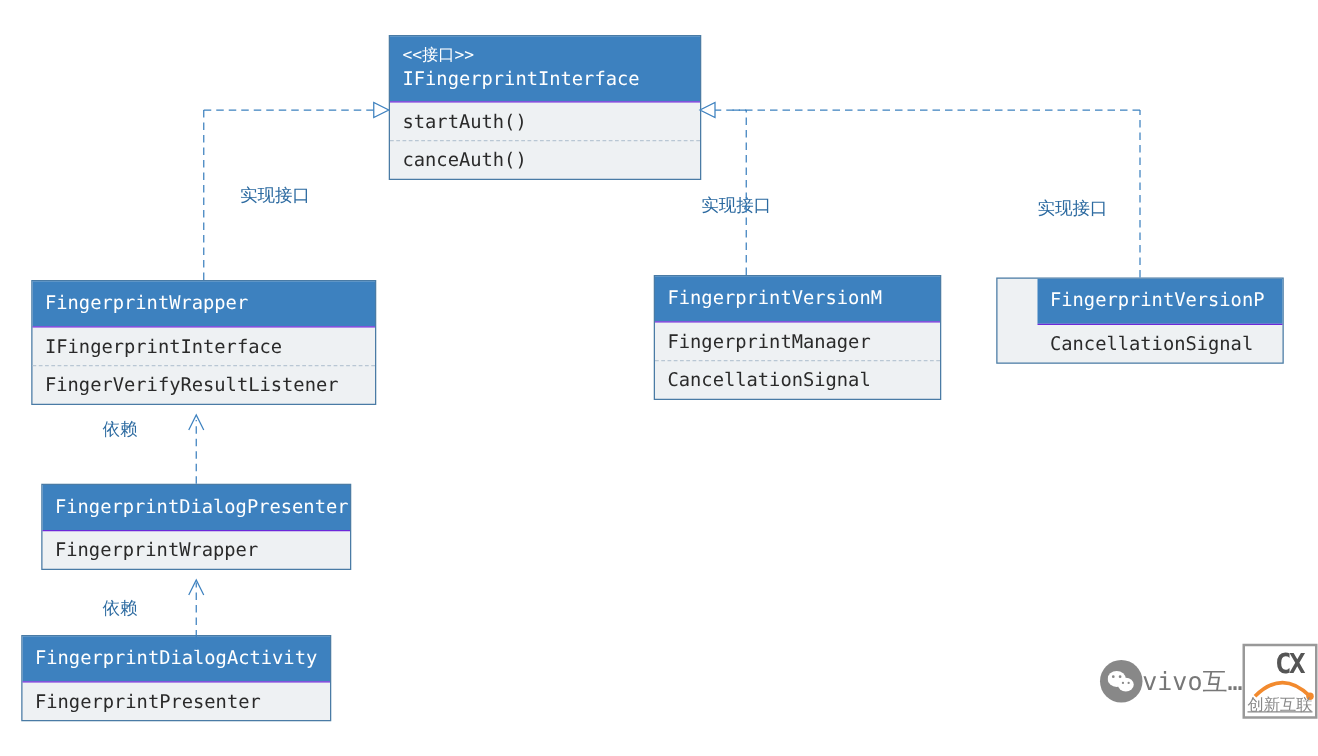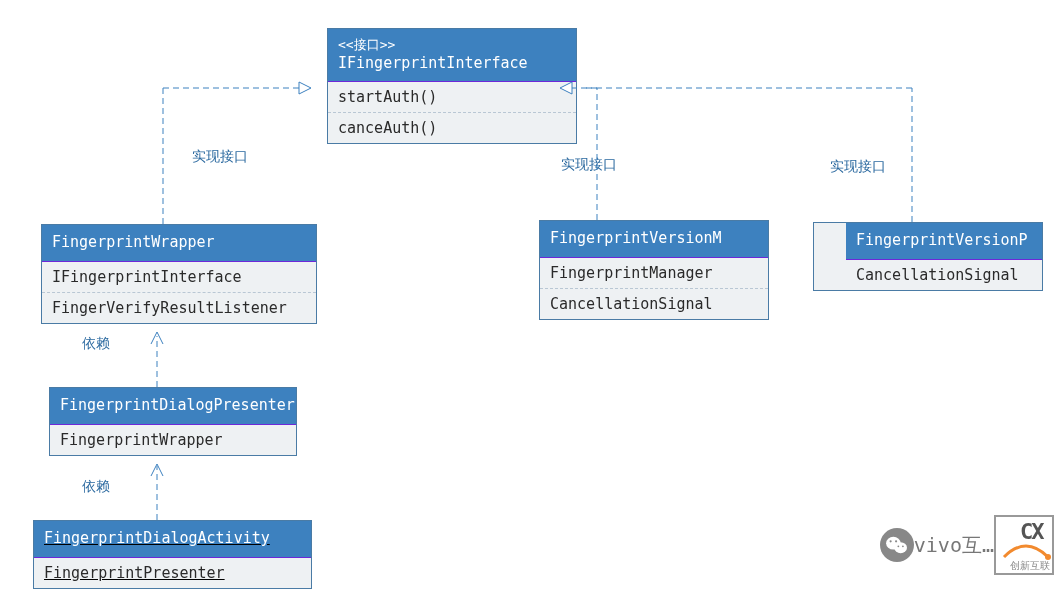--- a/index.html
+++ b/index.html
@@ -12,21 +12,20 @@
   overflow: hidden;
 }
 .canvas { position: relative; width: 100%; height: 100%; }
 
 
 .classbox {
   position: absolute;
   border: 1px solid #4a7ba5;
   background: #eef1f3;
   font-size: 15px;
-  margin-left: 16px;
 }
 .head {
   background: #3d81bf;
   color: #fff;
   padding: 8px 10px;
   line-height: 1.3;
 }
 .head .stereo { font-size: 13px; }
 .members { padding: 0; }
 .member {
@@ -98,23 +97,24 @@
   font-size: 22px;
   font-weight: bold;
   letter-spacing: -2px;
   color: #555;
   margin-left: 20px;
 }
 .cxhl-badge .sub {
   position: absolute;
   bottom: 2px;
   right: 2px;
-  font-size: 10px;
+  font-size: 13px;
   color: #888;
   line-height: 1;
+  text-decoration: underline;
 }
 </style>
 </head>
 <body>
 
 <div class="canvas">
 
   <div class="classbox" style="left:311px; top:28px; width:250px;">
     <div class="head">
       <div class="stereo">&lt;&lt;接口&gt;&gt;</div>
@@ -157,21 +157,21 @@
 
   <div class="classbox" style="left:33px; top:387px; width:248px;">
     <div class="head">
       <div>FingerprintDialogPresenter</div>
     </div>
     <div class="members">
       <div class="member">FingerprintWrapper</div>
     </div>
   </div>
 
-  <div class="classbox" style="left:17px; top:520px; width:279px;text-decoration:underline;">
+  <div class="classbox" style="left:17px; top:508px; width:248px;">
     <div class="head">
       <div>FingerprintDialogActivity</div>
     </div>
     <div class="members">
       <div class="member">FingerprintPresenter</div>
     </div>
   </div>
 
   <span class="label" style="left:192px; top:148px;">实现接口</span>
   <span class="label" style="left:561px; top:156px;">实现接口</span>

